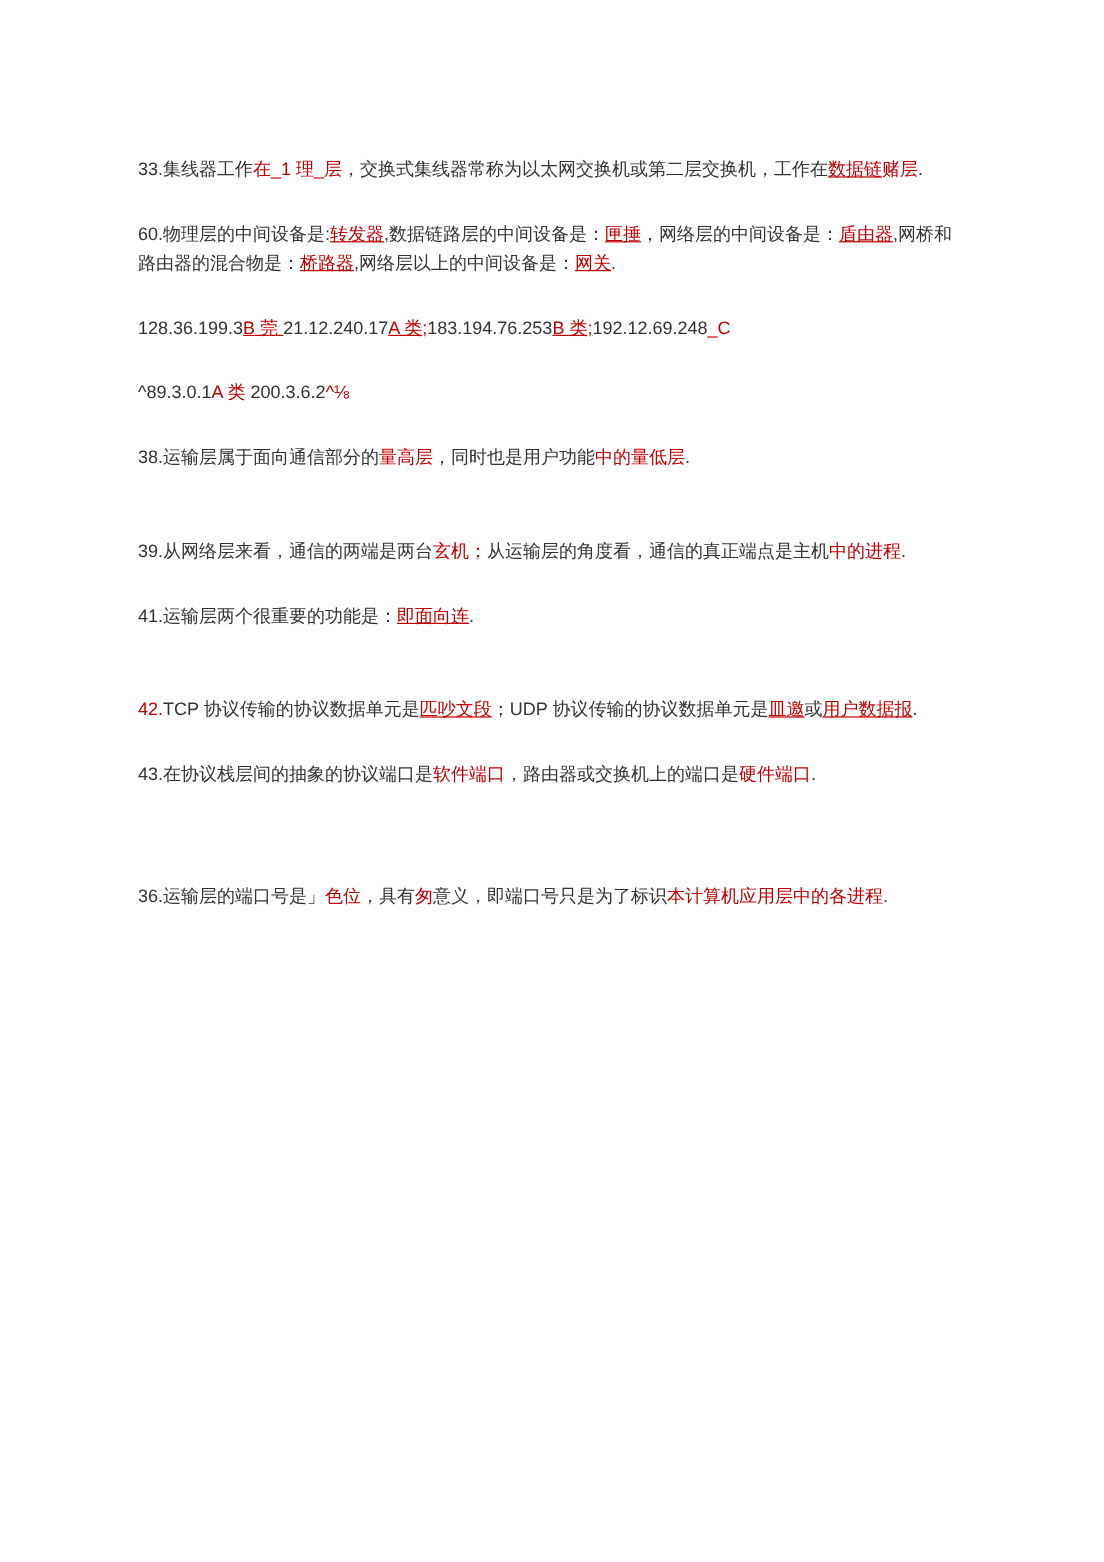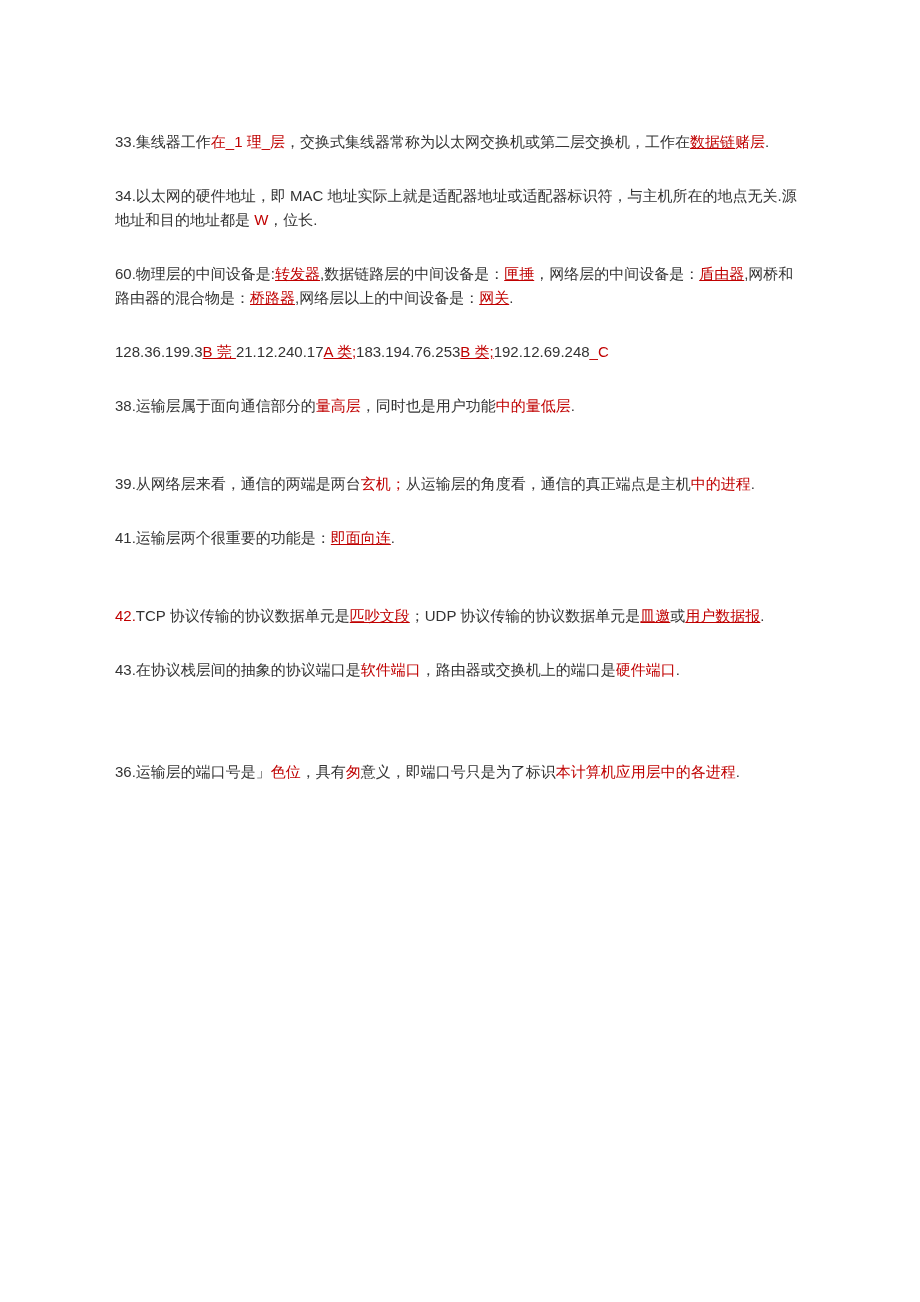--- a/index.html
+++ b/index.html
@@ -29,34 +29,34 @@
 <body>
 
 <div class="page">
 
   
   <p class="line">
     <span>33.集线器工作</span><span class="red">在_1 理_层</span><span>，交换式集线器常称为以太网交换机或第二层交换机，工作在</span><span class="red-underline">数据链</span><span class="red">赌层</span><span>.</span>
   </p>
 
   
-  <p class="line">
-    <span>34.以太网的硬件地址，即 MAC 地址实际上就是适配器地址或适配器标识符，与主机所在的地点无关.源地址和目的地址都是 </span><span class="red">W</span><span>，位长.</span>
-  </p>
 
   
 
   
   <p class="line">
     <span>60.物理层的中间设备是:</span><span class="red-underline">转发器</span><span>,数据链路层的中间设备是：</span><span class="red-underline">匣捶</span><span>，网络层的中间设备是：</span><span class="red-underline">盾由器</span><span>,网桥和路由器的混合物是：</span><span class="red-underline">桥路器</span><span>,网络层以上的中间设备是：</span><span class="red-underline">网关</span><span>.</span>
   </p>
 
   
   <p class="line">
     <span>128.36.199.3</span><span class="red-underline">B 莞 </span><span>21.12.240.17</span><span class="red-underline">A 类;</span><span>183.194.76.253</span><span class="red-underline">B 类;</span><span>192.12.69.248</span><span class="red">_C</span>
+  </p>
+  <p class="line">
+    <span>^89.3.0.1</span><span class="red">A 类</span><span> 200.3.6.2</span><span class="red">^⅛</span>
   </p>
 
   
   <p class="line">
     <span>38.运输层属于面向通信部分的</span><span class="red">量高层</span><span>，同时也是用户功能</span><span class="red">中的量低层</span><span>.</span>
   </p>
 
   <br>
 
   

